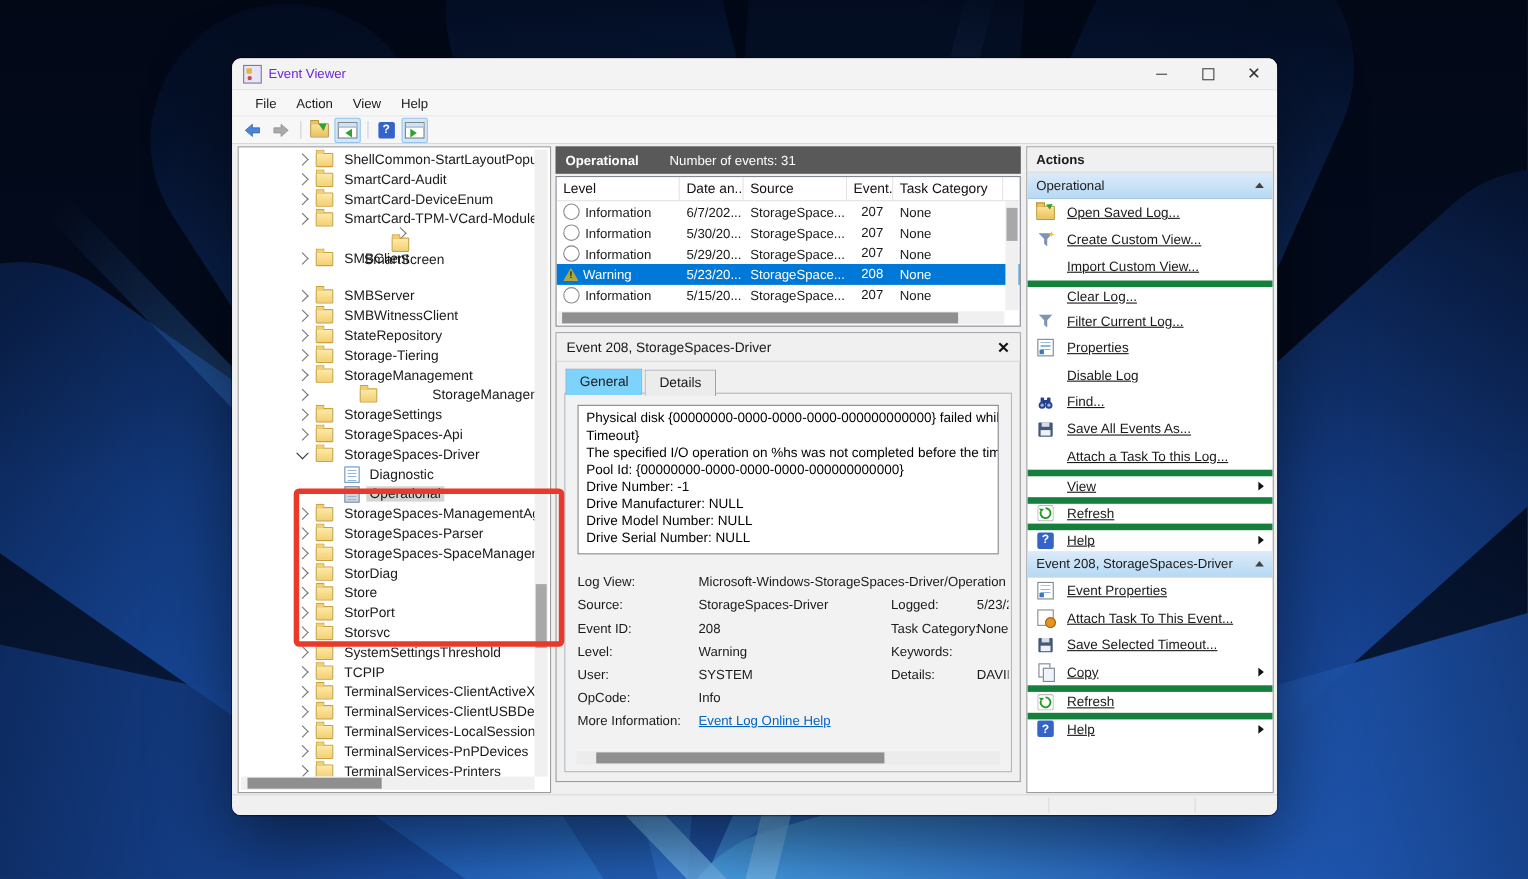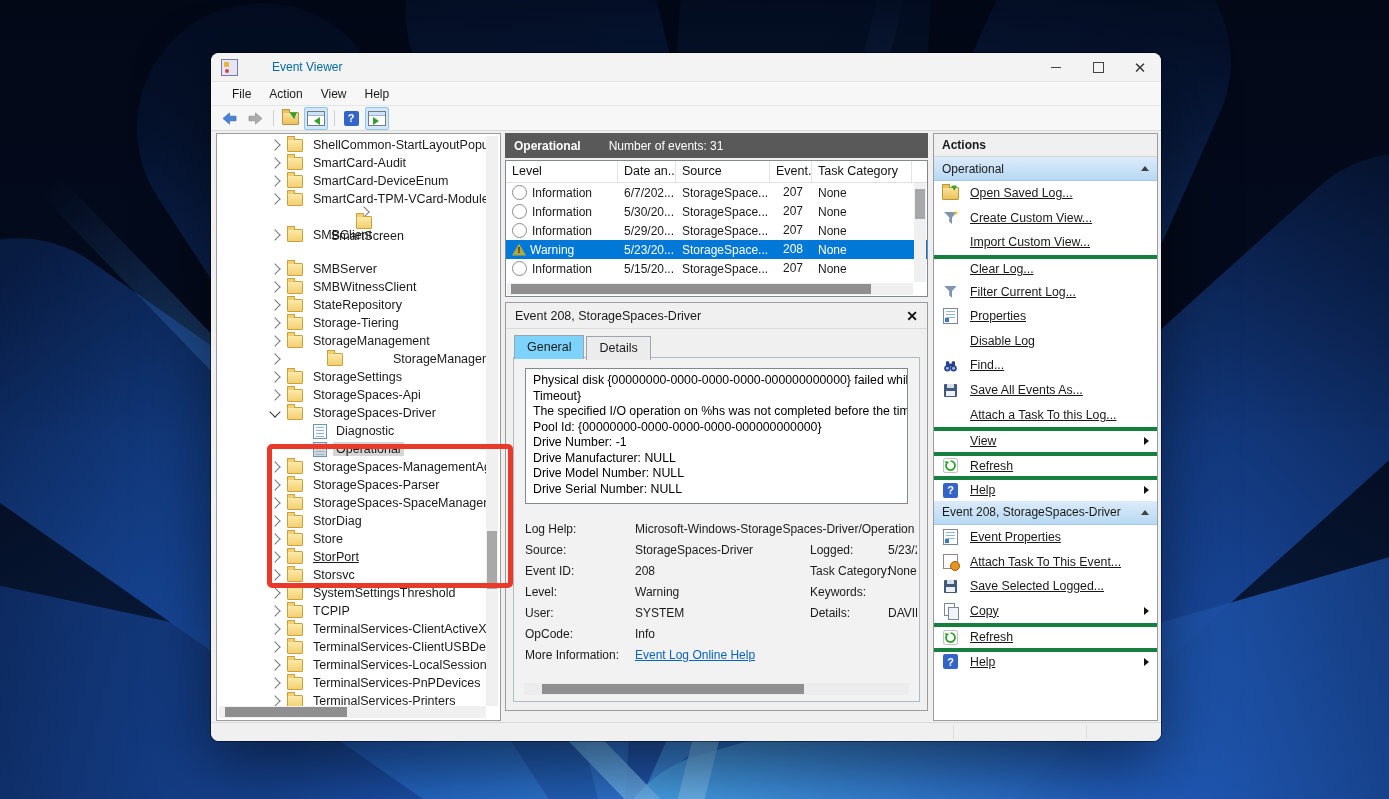--- a/index.html
+++ b/index.html
@@ -21,21 +21,21 @@
   .petal.hl1{transform:rotate(-44deg);left:700px;}
   .petal.hl2{transform:rotate(14deg);left:660px;}
   .desktop::after{content:"";position:absolute;inset:0;background:linear-gradient(180deg,rgba(2,7,20,.75) 0%,rgba(2,7,20,.25) 30%,transparent 55%);}
   
   .window{position:absolute;left:211px;top:53px;width:950px;height:688px;background:#f0f0f0;border-radius:8px;
      box-shadow:0 0 0 1px rgba(0,0,0,.45),0 28px 70px rgba(0,0,0,.55);overflow:hidden;z-index:5;font-size:12px;color:#1a1a1a;}
   .titlebar{position:absolute;left:0;top:0;right:0;height:28px;background:#f3f3f3;display:flex;align-items:center;}
   .app-icon{width:15px;height:15px;margin:0 6px 0 10px;position:relative;background:#e8e4f8;border:1px solid #7a7a9a;}
   .app-icon::before{content:"";position:absolute;left:2px;top:2px;width:5px;height:5px;background:#e8b43c;border-radius:1px;}
   .app-icon::after{content:"";position:absolute;left:3px;bottom:2px;width:4px;height:4px;background:#c84848;border-radius:50%;}
-  .title-text{font-size:12px;color:#0369a1;margin-left:28px;}
+  .title-text{font-size:12px;color:#6d28d9;}
   .win-btns{margin-left:auto;display:flex;height:100%;}
   .win-btn{width:42px;height:100%;display:flex;align-items:center;justify-content:center;color:#444;}
   .glyph-min{width:10px;height:1px;background:#444;display:block;}
   .glyph-max{width:9px;height:9px;border:1px solid #444;display:block;}
   .glyph-close{font-size:15px;line-height:1;color:#333;}
   .menubar{position:absolute;left:0;top:28px;right:0;height:25px;background:#f7f7f7;border-top:1px solid #e6e6e6;border-bottom:1px solid #e6e6e6;display:flex;align-items:center;padding-left:12px;box-sizing:border-box;}
   .menu-item{padding:3px 9px;color:#1a1a1a;}
   .toolbar{position:absolute;left:0;top:53px;right:0;height:25px;background:#f7f7f7;border-bottom:1px solid #d9d9d9;display:flex;align-items:center;padding-left:6px;box-sizing:border-box;}
   .tb-btn{width:22px;height:21px;display:flex;align-items:center;justify-content:center;margin-right:2px;border:1px solid transparent;border-radius:2px;}
   .tb-btn.active{background:#cde8ff;border-color:#92c5ec;}
@@ -106,21 +106,21 @@
   .frow .frv{flex:1;overflow:hidden;}
   .link{color:#0563c1;text-decoration:underline;}
   .dp-hsb{position:absolute;left:10px;right:10px;bottom:6px;height:12px;background:#ececec;}
   
   .actions{left:722px;top:2px;width:225px;bottom:2px;background:#fff;overflow:hidden;}
   .act-header{height:22px;background:#f0f0f0;border-bottom:1px solid #d4d4d4;font-weight:bold;display:flex;align-items:center;padding-left:8px;}
   .group-header{height:23px;background:linear-gradient(#dcebfa,#b7d9f3);display:flex;align-items:center;padding:0 8px;border-bottom:1px solid #a9c8e2;}
   .group-header .gt{flex:1;overflow:hidden;white-space:nowrap;}
   .tri-up{width:0;height:0;border-left:4px solid transparent;border-right:4px solid transparent;border-bottom:5px solid #404040;}
   .act-item{height:24.6px;display:flex;align-items:center;padding:0 8px;box-sizing:border-box;}
-  .act-item.sep{border-top:4px solid #15803d;}
+  .act-item.sep{border-top:6px solid #15803d;}
   .act-item .ai{width:17px;height:16px;flex:none;margin-right:11px;display:flex;align-items:center;justify-content:center;position:relative;}
   .act-item .al{flex:1;white-space:nowrap;overflow:hidden;font-size:12.3px;text-decoration:underline;}
   .tri-right{width:0;height:0;border-top:4px solid transparent;border-bottom:4px solid transparent;border-left:5px solid #111;}
   
   .ai .fold{position:relative;width:15px;height:11px;background:linear-gradient(#fbe398,#ecc15e);border:1px solid #b8963a;border-radius:1px;}
   .ai .fold::before{content:"";position:absolute;left:-1px;top:-4px;width:6px;height:3px;background:#ecc15e;border:1px solid #b8963a;border-bottom:none;}
   .ai .fold.open::after{content:"";position:absolute;right:-2px;top:-5px;border:3px solid transparent;border-left:5px solid #2ea22e;transform:rotate(-35deg);}
   .ai .funnel{width:13px;height:12px;background:linear-gradient(#9fb4cc,#5e7despace 0);background:#7e95b2;clip-path:polygon(0 0,100% 0,62% 45%,62% 100%,40% 82%,40% 45%);}
   .ai .spark{position:absolute;right:0;top:0;width:6px;height:6px;background:#f5c518;clip-path:polygon(50% 0,62% 38%,100% 50%,62% 62%,50% 100%,38% 62%,0 50%,38% 38%);}
   .ai .sheet{position:relative;width:13px;height:14px;background:#fff;border:1px solid #7b8794;}
@@ -310,21 +310,21 @@
             <div class="tree-row" style="padding-left: 54px;">
               <span class="chev right"></span>
               <span class="icon-folder"></span>
               <span class="lbl">StorDiag</span>
             </div>
             <div class="tree-row" style="padding-left: 54px;">
               <span class="chev right"></span>
               <span class="icon-folder"></span>
               <span class="lbl">Store</span>
             </div>
-            <div class="tree-row" style="padding-left: 54px; text-decoration: underline;">
+            <div class="tree-row" style="padding-left: 54px;">
               <span class="chev right"></span>
               <span class="icon-folder"></span>
               <span class="lbl">StorPort</span>
             </div>
             <div class="tree-row" style="padding-left: 54px;">
               <span class="chev right"></span>
               <span class="icon-folder"></span>
               <span class="lbl">Storsvc</span>
             </div>
             <div class="tree-row" style="padding-left: 54px;">
@@ -459,21 +459,21 @@
                 <div class="line">Timeout}</div>
                 <div class="line">The specified I/O operation on %hs was not completed before the time-</div>
                 <div class="line">Pool Id: {00000000-0000-0000-0000-000000000000}</div>
                 <div class="line">Drive Number: -1</div>
                 <div class="line">Drive Manufacturer: NULL</div>
                 <div class="line">Drive Model Number: NULL</div>
                 <div class="line">Drive Serial Number: NULL</div>
               </div>
             <div class="fields">
                 <div class="frow">
-                  <span class="fl">Log Help:</span>
+                  <span class="fl">Log View:</span>
                   <span class="fv wide">Microsoft-Windows-StorageSpaces-Driver/Operation</span>
                 </div>
                 <div class="frow">
                   <span class="fl">Source:</span>
                   <span class="fv">StorageSpaces-Driver</span>
                   <span class="frl">Logged:</span>
                   <span class="frv">5/23/2</span>
                 </div>
                 <div class="frow">
                   <span class="fl">Event ID:</span>
@@ -612,21 +612,21 @@
             <div class="act-item">
               <span class="ai">
                 <span class="task"></span>
               </span>
               <span class="al">Attach Task To This Event...</span>
             </div>
             <div class="act-item">
               <span class="ai">
                 <span class="floppy"></span>
               </span>
-              <span class="al">Save Selected Logged...</span>
+              <span class="al">Save Selected Timeout...</span>
             </div>
             <div class="act-item">
               <span class="ai">
                 <span class="copy"></span>
               </span>
               <span class="al">Copy</span>
               <span class="tri-right"></span>
             </div>
             <div class="act-item sep">
               <span class="ai">

